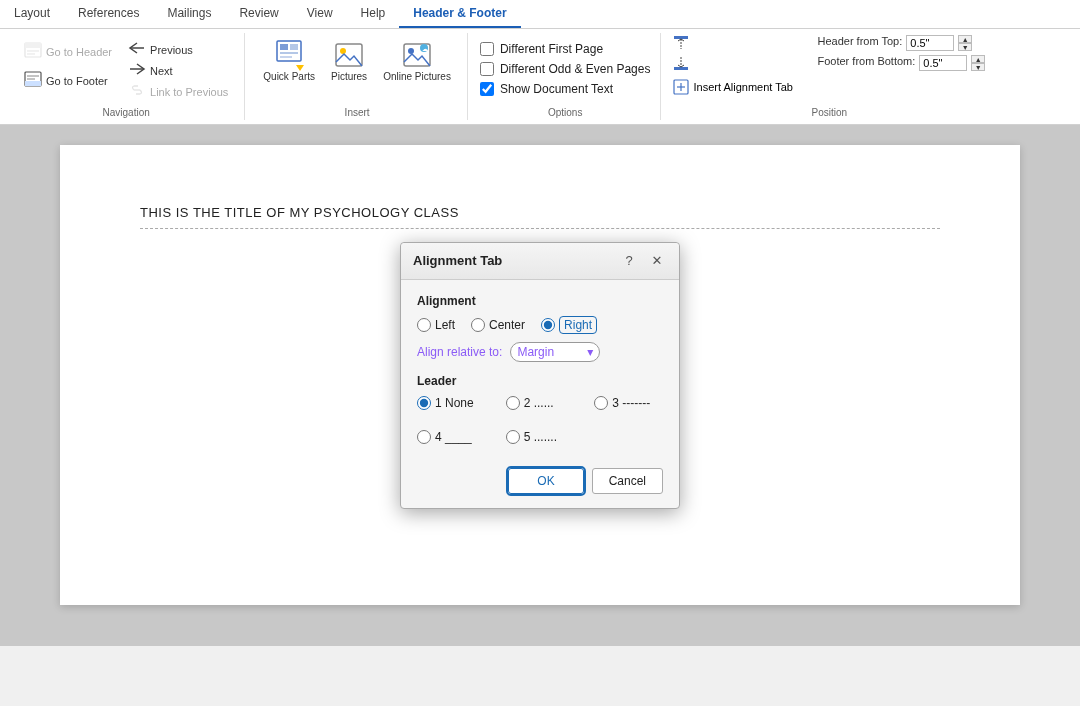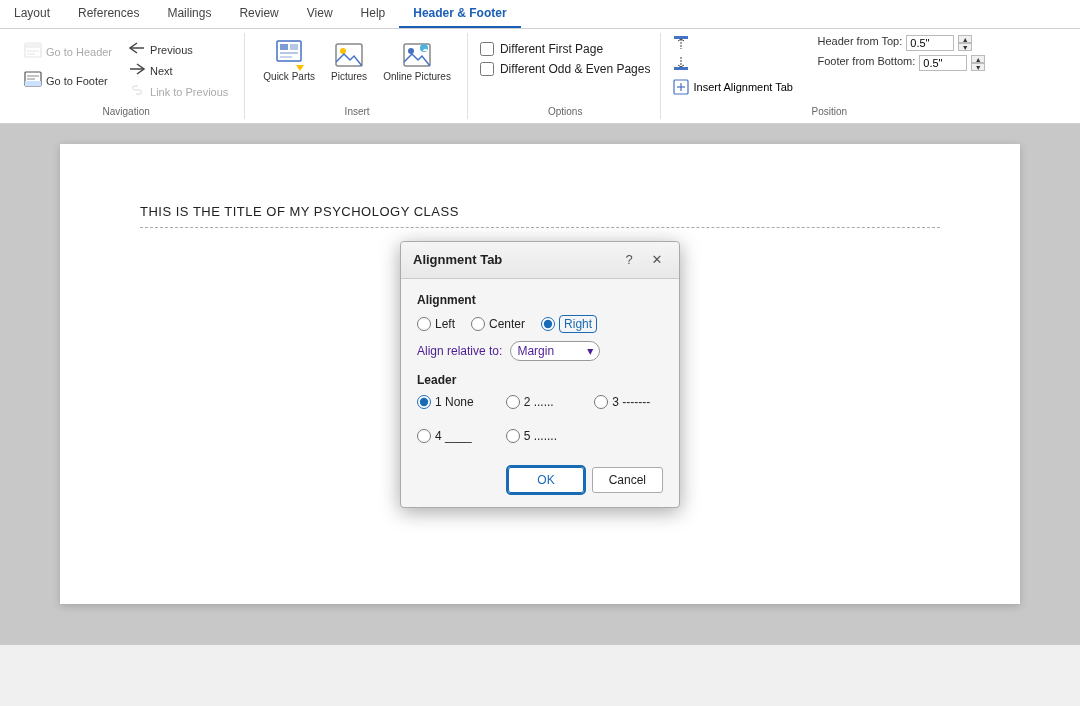--- a/index.html
+++ b/index.html
@@ -47,21 +47,21 @@
     .dialog-title { font-size: 13px; font-weight: 600; color: #222; }
     .dialog-title-actions { display: flex; gap: 8px; }
     .dialog-title-btn { width: 20px; height: 20px; display: flex; align-items: center; justify-content: center; cursor: pointer; color: #555; font-size: 13px; border-radius: 2px; }
     .dialog-body { padding: 14px 16px; }
     .dialog-section-label { font-size: 12px; font-weight: 700; color: #222; margin-bottom: 8px; }
     .radio-row { display: flex; align-items: center; gap: 16px; margin-bottom: 8px; }
     .radio-item { display: flex; align-items: center; gap: 4px; cursor: pointer; }
     .radio-item input[type=radio] { width: 14px; height: 14px; accent-color: #1a6bb5; }
     .radio-item label { font-size: 12px; color: #222; cursor: pointer; }
     .radio-item.selected label { color: #1a6bb5; font-weight: 500; }
-    .align-relative-row { display: flex; align-items: center; gap: 8px; margin-bottom: 12px; font-size: 12px; color: #4c1d95; }
+    .align-relative-row { display: flex; align-items: center; gap: 8px; margin-bottom: 12px; font-size: 12px; color: #8b5cf6; }
     .align-select { border: 1px solid #999; padding: 2px 6px; font-size: 12px; background: #fff; border-radius: 10px; cursor: pointer; display: flex; align-items: center; min-width: 90px; }
     .leader-section { margin-top: 4px; }
     .leader-grid { display: grid; grid-template-columns: 1fr 1fr 1fr; gap: 20px; margin-top: 6px; }
     .leader-item { display: flex; align-items: center; gap: 4px; font-size: 12px; color: #222; }
     .leader-item input[type=radio] { width: 14px; height: 14px; accent-color: #1a6bb5; }
     .dialog-footer { display: flex; gap: 8px; justify-content: flex-end; padding: 10px 16px 14px; }
     .btn-ok { padding: 5px 28px; background: #fff; border: 1px solid #1a6bb5; color: #1a6bb5; border-radius: 3px; cursor: pointer; font-size: 12px; outline: 2px solid #1a6bb5; outline-offset: 0; }
     .btn-cancel { padding: 5px 16px; background: #fff; border: 1px solid #aaa; color: #222; border-radius: 3px; cursor: pointer; font-size: 12px; }
   </style>
 </head>
@@ -190,20 +190,24 @@
       <div class="ribbon-group-content">
         <div class="options-col">
           <div class="checkbox-row">
             <input type="checkbox" id="chk1" style="">
             <label for="chk1">Different First Page</label>
           </div>
           <div class="checkbox-row">
             <input type="checkbox" id="chk2" style="">
             <label for="chk2">Different Odd &amp; Even Pages</label>
           </div>
+          <div class="checkbox-row">
+            <input type="checkbox" id="chk3" checked="" style="">
+            <label for="chk3">Show Document Text</label>
+          </div>
         </div>
       </div>
       <div class="ribbon-group-label">Options</div>
     </div>
 
     <div class="ribbon-group" style="border-right:none;">
       <div class="ribbon-group-content">
         <div class="position-col">
           <div class="position-row">
             <span class="pos-label">

